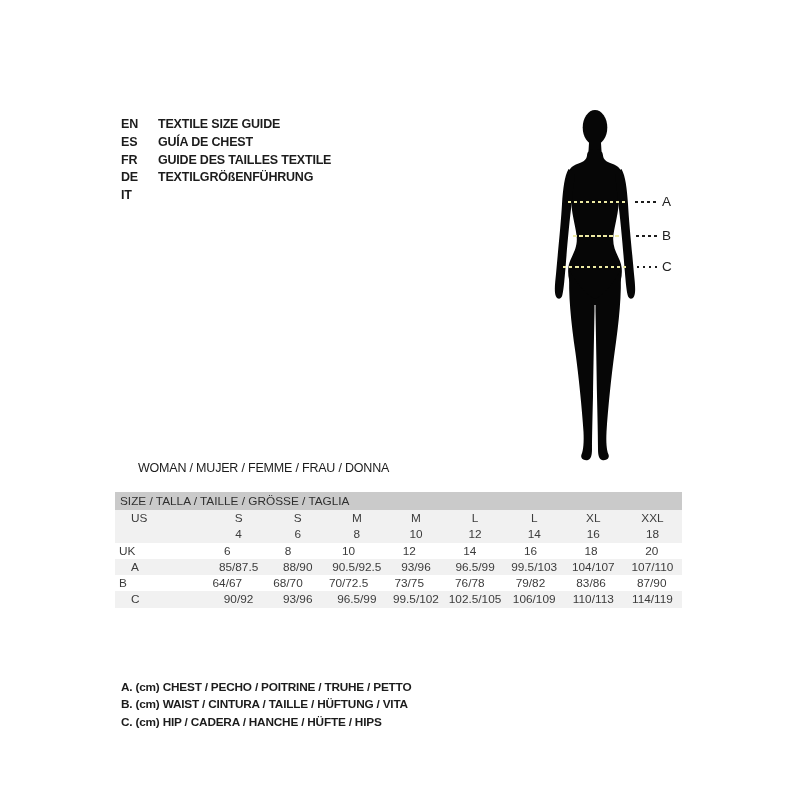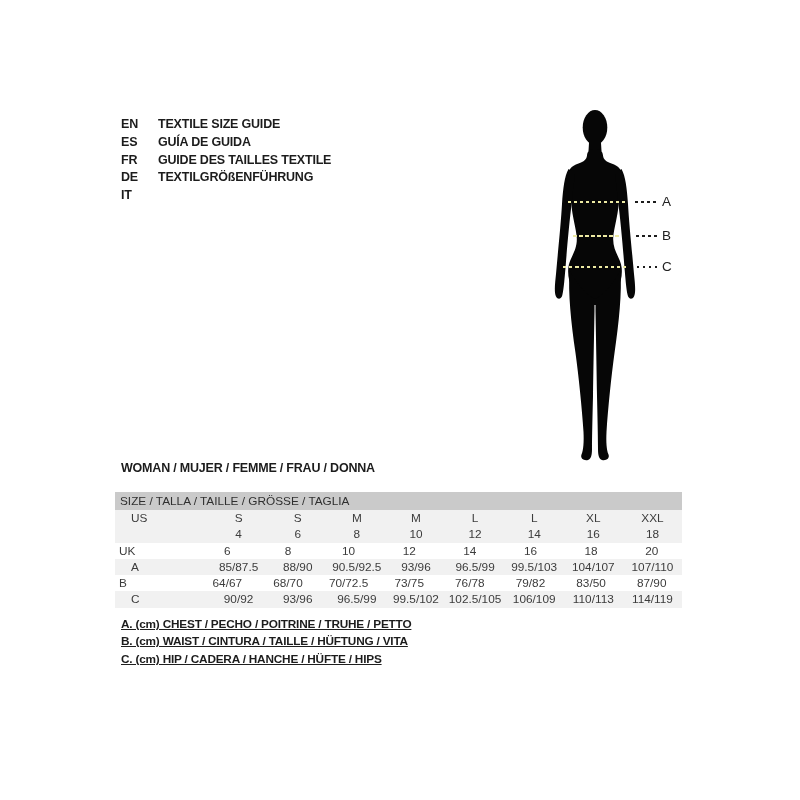--- a/index.html
+++ b/index.html
@@ -14,49 +14,49 @@
   .lang-code{width:37px;}
   
   .figure{position:absolute;left:540px;top:110px;width:110px;height:356px;}
   .figure svg{display:block;width:110px;height:356px;}
   
   .seg{position:absolute;height:2px;}
   .seg.yellow{background:repeating-linear-gradient(90deg,#ece9a2 0,#ece9a2 3.5px,transparent 3.5px,transparent 6px);}
   .seg.dark{background:repeating-linear-gradient(90deg,#1c1c1c 0,#1c1c1c 2.5px,transparent 2.5px,transparent 6px);}
   .mlabel{position:absolute;font-size:13.5px;color:#222;line-height:16px;}
   
-  .woman-title{position:absolute;left:121px;top:461px;font-size:12.5px;font-weight:700;
+  .woman-title{position:absolute;left:138px;top:461px;font-size:12.5px;font-weight:400;
     letter-spacing:-0.2px;color:#1c1c1c;}
   
   .size-table{position:absolute;left:115px;top:492px;width:567px;}
   .t-header{height:18px;line-height:18px;background:#cacaca;color:#2f2f2f;
     font-size:11.8px;padding-left:5px;box-sizing:border-box;}
   .t-row{display:grid;grid-template-columns:82px repeat(8,1fr);height:16.3px;
     line-height:16.3px;font-size:11.8px;color:#3c3c3c;}
   .t-row.shaded{background:#f1f1f1;padding-left:12px;}
   .t-cell{text-align:center;overflow:hidden;white-space:nowrap;}
   .t-cell.t-label{text-align:left;padding-left:4px;}
   
-  .notes{position:absolute;left:121px;top:616px;text-decoration:underline;}
+  .notes{position:absolute;left:121px;top:679px;}
   .note-line{height:17.4px;line-height:17.4px;font-size:11.8px;font-weight:700;
     letter-spacing:-0.2px;color:#1c1c1c;}
 </style>
 </head>
 <body>
 
 <div class="canvas">
 
   <div class="lang-list">
       <div class="lang-row">
         <div class="lang-code">EN</div>
         <div class="lang-title">TEXTILE SIZE GUIDE</div>
       </div>
       <div class="lang-row">
         <div class="lang-code">ES</div>
-        <div class="lang-title">GUÍA DE GUIDA</div>
+        <div class="lang-title">GUÍA DE CHEST</div>
       </div>
       <div class="lang-row">
         <div class="lang-code">FR</div>
         <div class="lang-title">GUIDE DES TAILLES TEXTILE</div>
       </div>
       <div class="lang-row">
         <div class="lang-code">DE</div>
         <div class="lang-title">TEXTILGRÖßENFÜHRUNG</div>
       </div>
       <div class="lang-row">
@@ -164,21 +164,21 @@
           <div class="t-cell">107/110</div>
         </div>
         <div class="t-row">
           <div class="t-cell t-label">B</div>
           <div class="t-cell">64/67</div>
           <div class="t-cell">68/70</div>
           <div class="t-cell">70/72.5</div>
           <div class="t-cell">73/75</div>
           <div class="t-cell">76/78</div>
           <div class="t-cell">79/82</div>
-          <div class="t-cell">83/50</div>
+          <div class="t-cell">83/86</div>
           <div class="t-cell">87/90</div>
         </div>
         <div class="t-row shaded">
           <div class="t-cell t-label">C</div>
           <div class="t-cell">90/92</div>
           <div class="t-cell">93/96</div>
           <div class="t-cell">96.5/99</div>
           <div class="t-cell">99.5/102</div>
           <div class="t-cell">102.5/105</div>
           <div class="t-cell">106/109</div>

